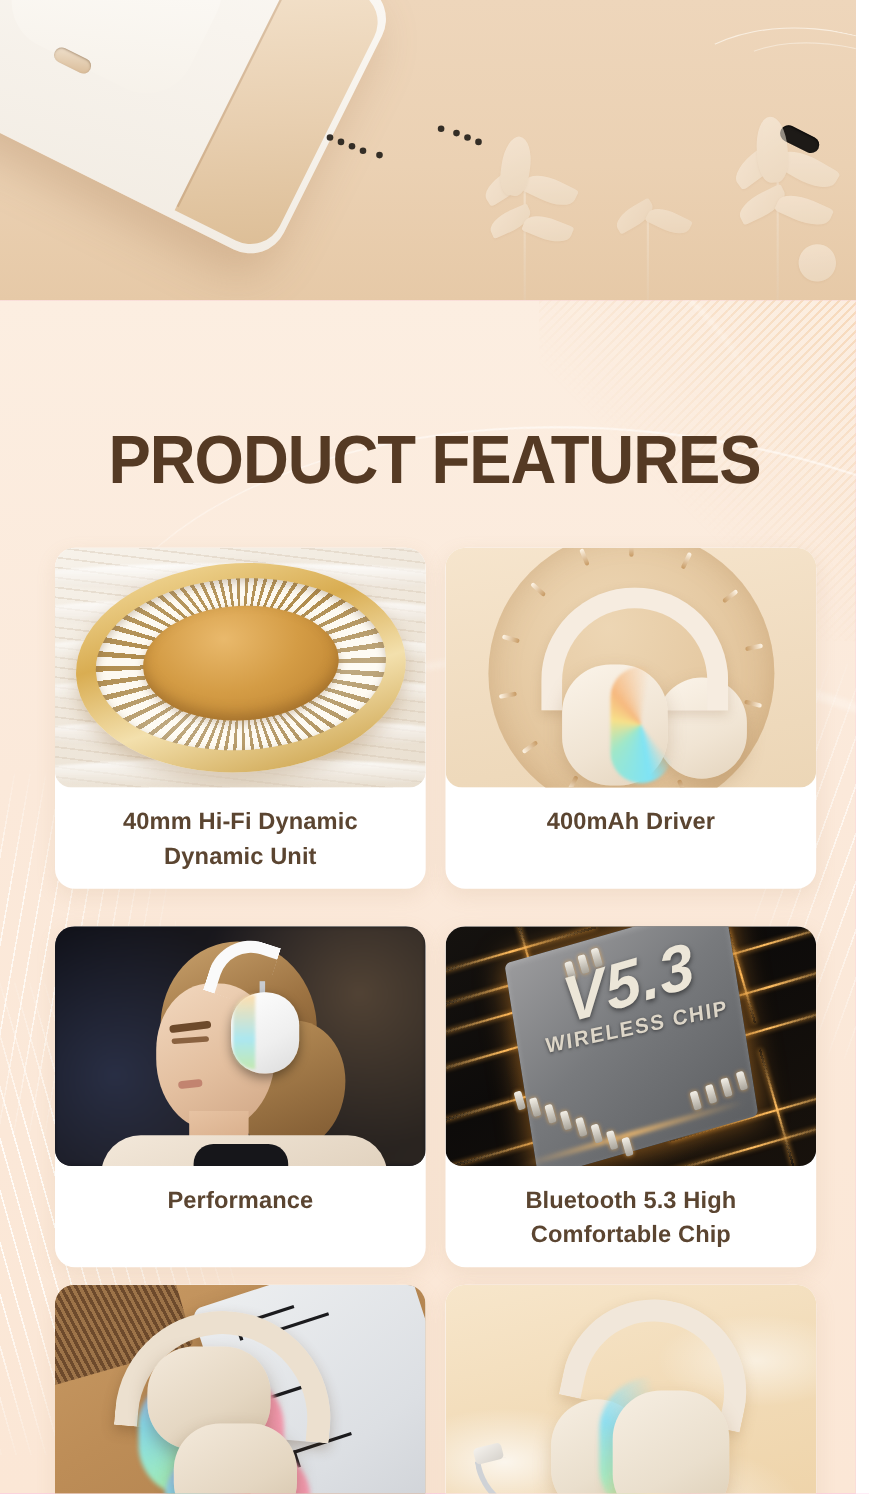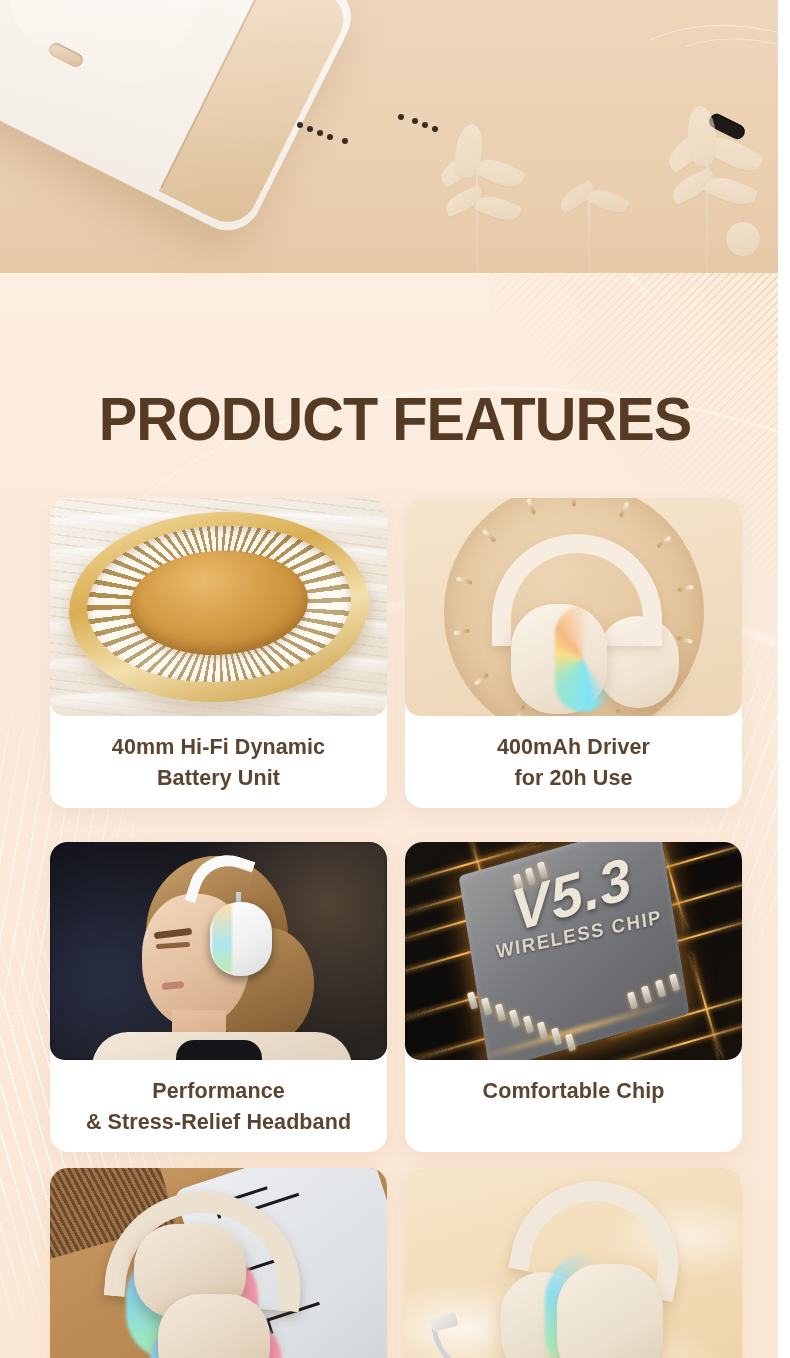--- a/index.html
+++ b/index.html
@@ -618,21 +618,21 @@
               <div class="wave-band" style="top:118px;"></div>
               <div class="wave-band" style="top:156px;"></div>
               <div class="wave-band" style="top:192px;"></div>
               <div class="driver-ring"></div>
               <div class="driver-inner"></div>
               <div class="driver-dome"></div>
             </div>
           </div>
           <div class="caption">
             <span>40mm Hi-Fi Dynamic</span>
-            <span class="l2">Battery Unit</span>
+            <span class="l2">Dynamic Unit</span>
           </div>
         </div>
 
         <div class="card right tall">
           <div class="thumb">
             <div class="art-hp-circle">
               <div class="hp-disc">
                 <div class="tick" style="transform:rotate(0deg);"></div>
                 <div class="tick" style="transform:rotate(26deg);"></div>
                 <div class="tick" style="transform:rotate(52deg);"></div>
@@ -649,21 +649,20 @@
                 <div class="tick" style="transform:rotate(338deg);"></div>
               </div>
               <div class="cup" style="left:192px;top:118px;width:82px;height:92px;"></div>
               <div class="hp-band"></div>
               <div class="cup" style="left:106px;top:106px;width:96px;height:110px;"></div>
               <div class="cup-rgb" style="left:150px;top:108px;width:56px;height:106px;"></div>
             </div>
           </div>
           <div class="caption">
             <span>400mAh Driver</span>
-            <span class="l2">for 20h Use</span>
           </div>
         </div>
 
       </div>
 
       <div class="row">
 
         <div class="card left tall r2">
           <div class="thumb">
             <div class="art-woman">
@@ -678,21 +677,20 @@
               <div class="w-jacket"></div>
               <div class="w-top"></div>
               <div class="w-hpband"></div>
               <div class="w-hpstem"></div>
               <div class="w-hpcup"></div>
               <div class="w-hpcup-rgb"></div>
             </div>
           </div>
           <div class="caption">
             <span>Performance</span>
-            <span class="l2">&amp; Stress-Relief Headband</span>
           </div>
         </div>
 
         <div class="card right tall r2">
           <div class="thumb">
             <div class="art-chip">
               <div class="trace" style="left:-20px;top:22px;width:160px;transform:rotate(-16deg);"></div>
               <div class="trace" style="left:-20px;top:48px;width:190px;transform:rotate(-16deg);"></div>
               <div class="trace" style="left:-30px;top:78px;width:180px;transform:rotate(-16deg);"></div>
               <div class="trace" style="left:-30px;top:112px;width:170px;transform:rotate(-16deg);"></div>
@@ -726,20 +724,21 @@
               <div class="pin" style="left:122px;top:26px;transform:rotate(-16deg);"></div>
               <div class="pin" style="left:134px;top:20px;transform:rotate(-16deg);"></div>
 
               <div class="chip-text">
                 <div class="chip-v">V5.3</div>
                 <div class="chip-sub">WIRELESS CHIP</div>
               </div>
             </div>
           </div>
           <div class="caption">
+            <span>Bluetooth 5.3 High</span>
             <span class="l2">Comfortable Chip</span>
           </div>
         </div>
 
       </div>
 
       <div class="row-partial" style="margin-top:16px;">
 
         <div class="card-partial" style="left:0;">
           <div class="thumb">

